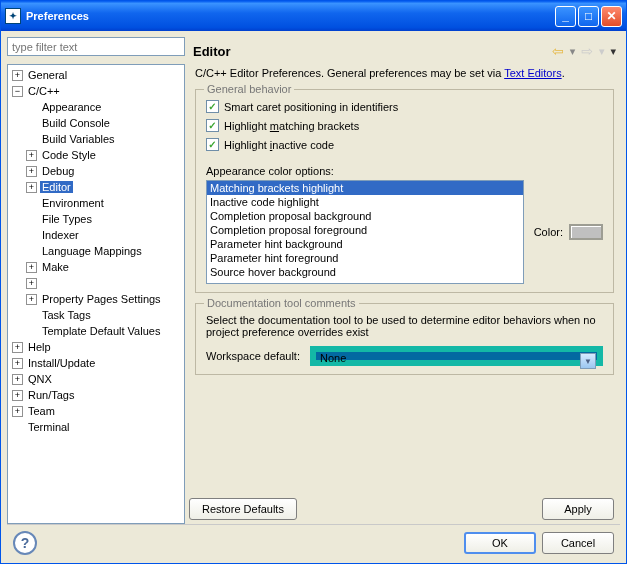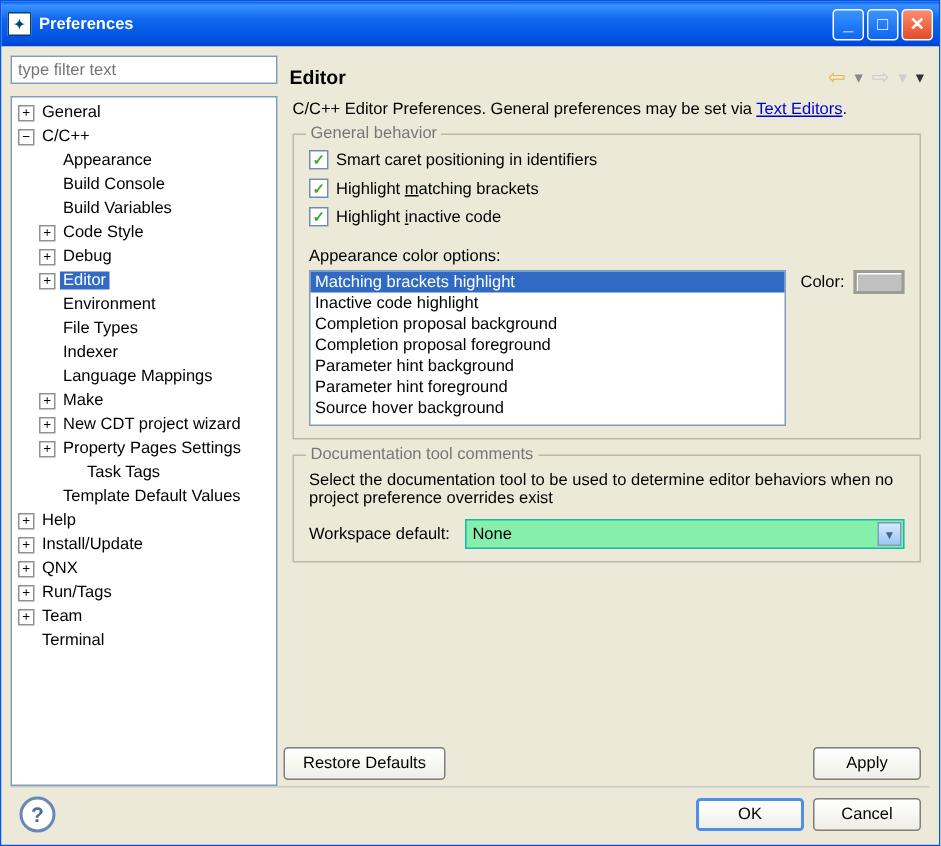--- a/index.html
+++ b/index.html
@@ -27,28 +27,28 @@
 .hdr .nav{margin-left:auto;display:flex;gap:6px;align-items:center}
 .arrow{font-size:14px}
 .content{flex:1;padding:0 6px;overflow:auto}
 .intro{margin-bottom:10px}
 .link{color:#0000cc;text-decoration:underline;cursor:pointer}
 .group{border:1px solid #bdb8a4;margin-bottom:10px;padding:10px 10px 8px 10px;position:relative}
 .group .gl{position:absolute;top:-7px;left:8px;background:#ece9d8;padding:0 3px;color:#777}
 .chk{display:flex;align-items:center;margin-bottom:6px;gap:5px}
 .chkbox{width:13px;height:13px;border:1px solid #6f8ea8;background:#fff;display:flex;align-items:center;justify-content:center;color:#3ca632;font-size:10px;font-weight:bold}
 .listlabel{margin-bottom:3px}
-.listrow{display:flex;align-items:flex-start;gap:10px}
+.listrow{display:flex;align-items:center;gap:10px}
 .listbox{flex:1;border:1px solid #7f9db9;background:#fff;height:104px}
 .li{padding:1px 3px;cursor:default}
 .li.sel{background:#316ac5;color:#fff}
 .colorrow{display:flex;align-items:center;gap:6px}
 .colorswatch{width:34px;height:16px;border:2px solid #9d9d93;background:#c0c0c0;box-shadow:inset 0 1px 0 #fff,inset 1px 0 0 #fff}
 .sel-row{display:flex;align-items:center;gap:10px;margin-top:6px}
-.combo{flex:1;height:20px;border:1px solid #14b8a6;background:#86efac;display:flex;align-items:center;padding:0 4px;position:relative}
+.combo{flex:1;height:20px;border:6px solid #14b8a6;background:#0369a1;display:flex;align-items:flex-start;padding:0 4px;position:relative}
 .combo .dd{position:absolute;right:1px;top:1px;width:16px;height:16px;background:linear-gradient(#d6eaff,#9bc7f0);border:1px solid #7f9db9;display:flex;align-items:center;justify-content:center;color:#4d6185;font-size:8px}
 .btnrow{display:flex;justify-content:space-between;gap:6px;padding:8px 6px 4px 0}
 .btn{height:22px;border:1px solid #7f7f7f;background:linear-gradient(#fff,#efefe7);border-radius:3px;padding:0 12px;cursor:pointer;display:flex;align-items:center;justify-content:center;min-width:72px}
 .footer{display:flex;align-items:center;padding:6px 6px 2px 6px;border-top:1px solid #c9c9c9}
 .help{width:24px;height:24px;border:2px solid #6788b8;border-radius:50%;display:flex;align-items:center;justify-content:center;color:#4a6a9a;font-weight:bold;font-size:14px;background:#fff}
 .footer .btns{margin-left:auto;display:flex;gap:6px}
 .btn.def{border:2px solid #4f8eee}
 .u{text-decoration:underline}
 </style>
 </head>
@@ -116,27 +116,26 @@
           <div class="tn" style="padding-left:18px">
               <span class="tw sp"></span>
               <span class="tl">Language Mappings</span>
             </div>
           <div class="tn" style="padding-left:18px">
               <span class="tw">+</span>
               <span class="tl">Make</span>
             </div>
           <div class="tn" style="padding-left:18px">
               <span class="tw">+</span>
-              <span class="tl">New CDT project wizard</span>
             </div>
           <div class="tn" style="padding-left:18px">
               <span class="tw">+</span>
               <span class="tl">Property Pages Settings</span>
             </div>
-          <div class="tn" style="padding-left:34px">
+          <div class="tn" style="padding-left:18px">
               <span class="tw sp"></span>
               <span class="tl">Task Tags</span>
             </div>
           <div class="tn" style="padding-left:18px">
               <span class="tw sp"></span>
               <span class="tl">Template Default Values</span>
             </div>
           <div class="tn" style="padding-left:4px">
               <span class="tw">+</span>
               <span class="tl">Help</span>

